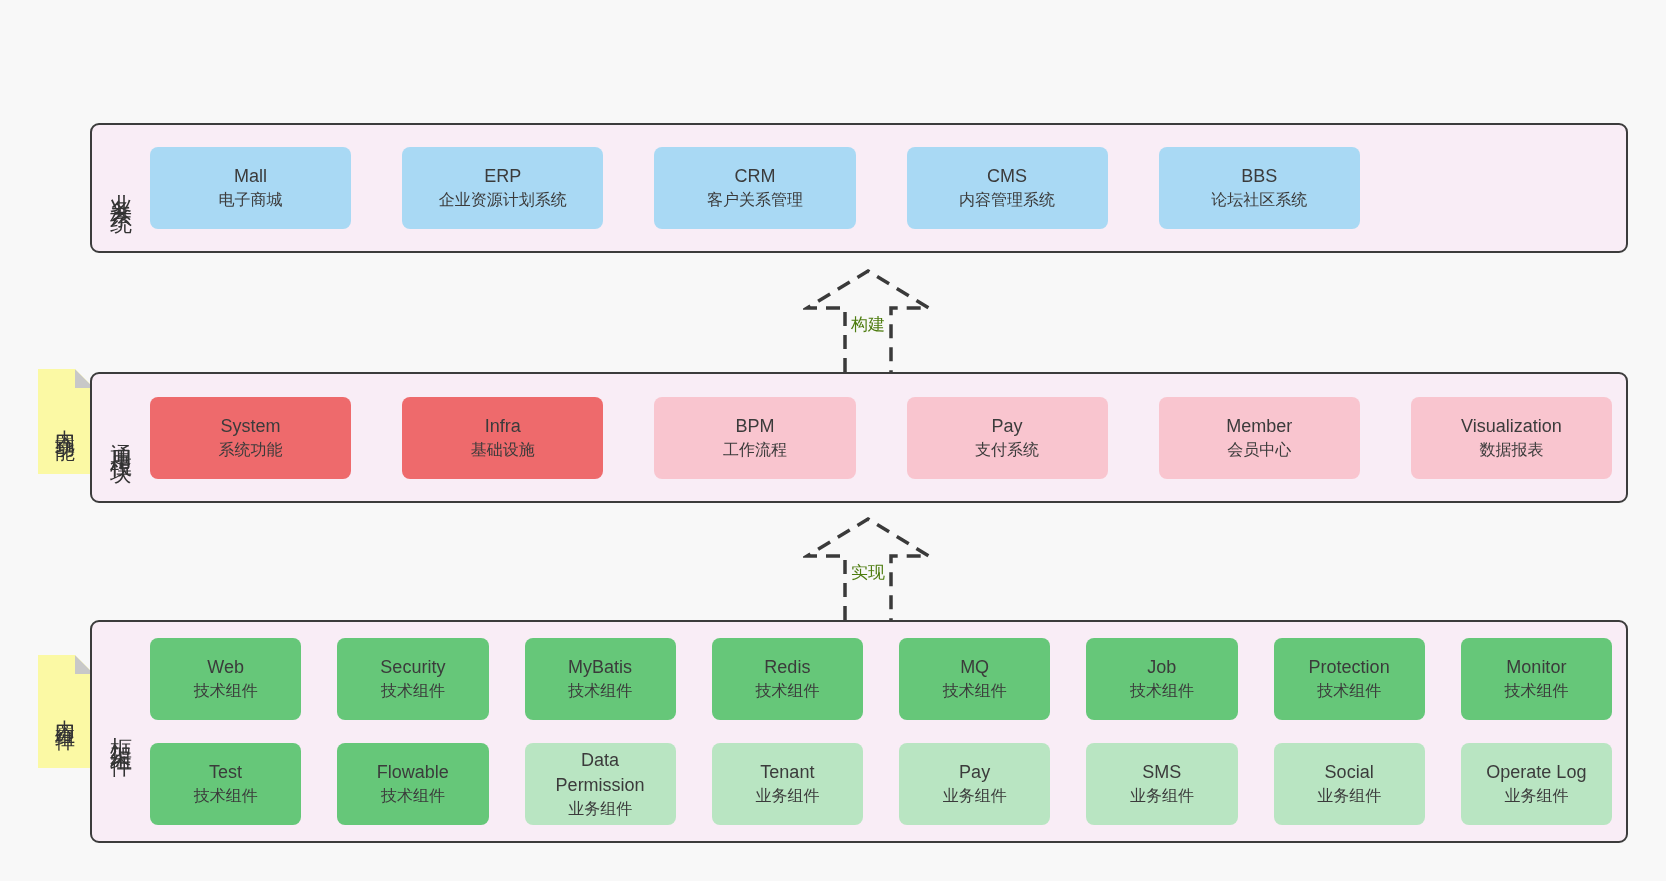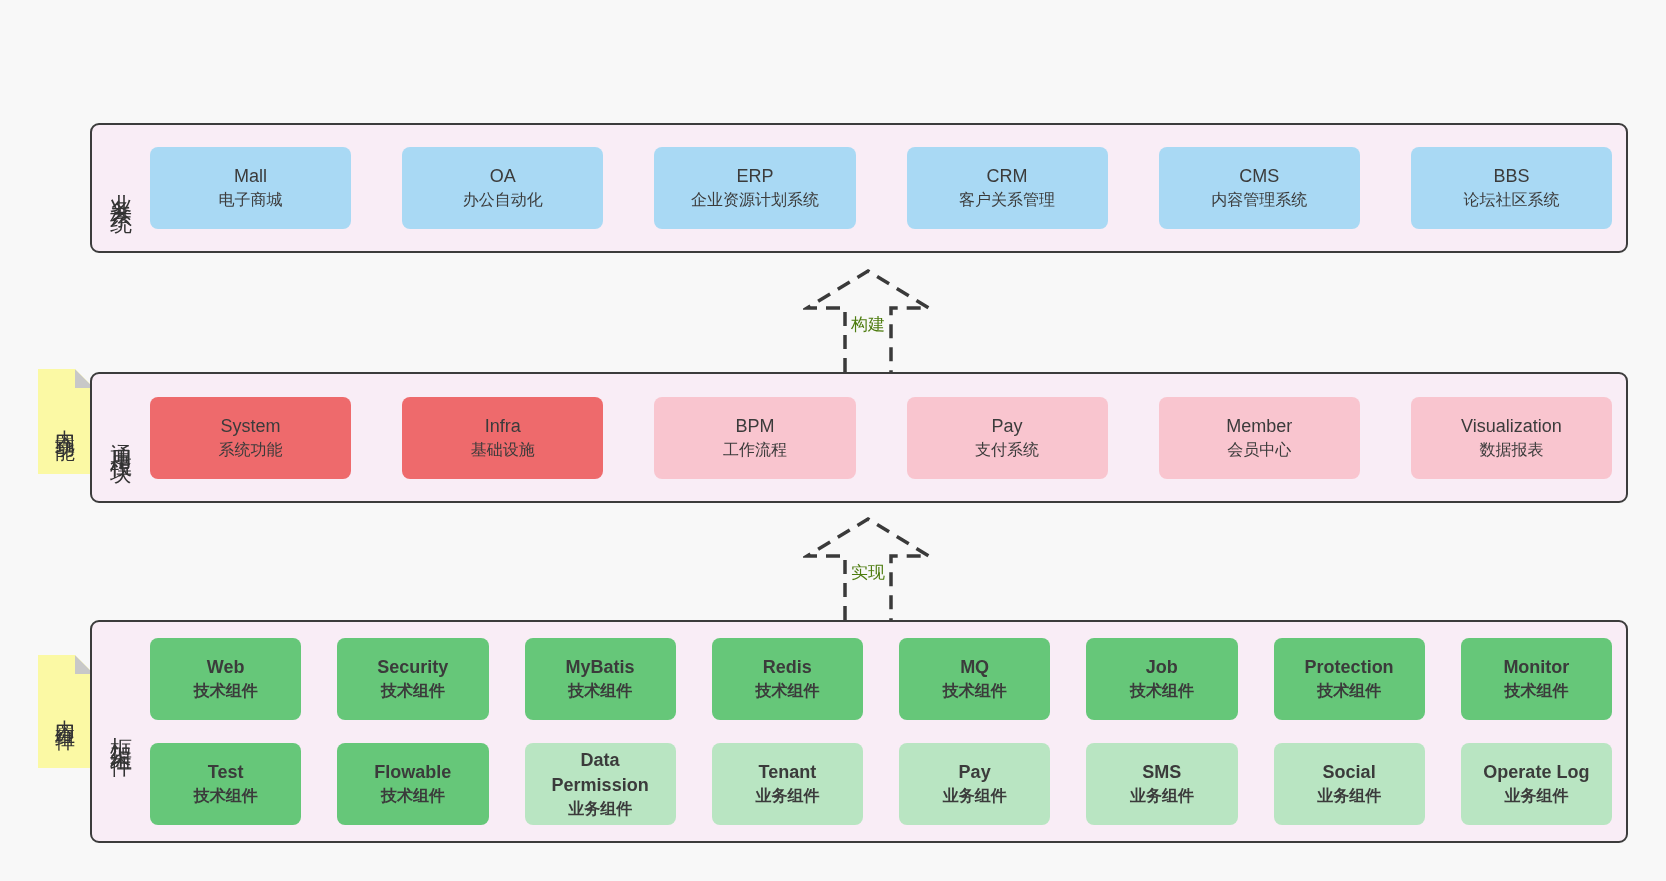--- a/index.html
+++ b/index.html
@@ -39,21 +39,21 @@
   .boxes{flex:1;display:grid;align-content:center;padding-right:14px;}
   .grid-6{grid-template-columns:repeat(6,1fr);gap:23px 51px;}
   .grid-8{grid-template-columns:repeat(8,1fr);gap:23px 36px;}
 
   
   .box{
     height:82px;border-radius:8px;
     display:flex;flex-direction:column;align-items:center;justify-content:center;
     text-align:center;padding:0 10px;
   }
-  .grid-8 .box{padding:12px 14px;font-weight:bold;}
+  .grid-8 .box{padding:12px 14px;}
   .box-title{font-size:18px;line-height:1.4;}
   .box-sub{font-size:16px;line-height:1.4;}
   .blue{background:var(--box-blue);}
   .red{background:var(--box-red);}
   .pink{background:var(--box-pink);align-items:center;}
   .green{background:var(--box-green);}
   .green-light{background:var(--box-green-light);}
 
   
   .arrow{position:absolute;width:130px;height:104px;z-index:2;}
@@ -100,24 +100,20 @@
   </div>
 
   <section class="panel panel-top">
     <div class="v-label">业务系统</div>
     <div class="boxes grid-6">
       <div class="box blue">
         <div class="box-title">Mall</div>
         <div class="box-sub">电子商城</div>
       </div>
       <div class="box blue">
-        <div class="box-title">OA</div>
-        <div class="box-sub">办公自动化</div>
-      </div>
-      <div class="box blue">
         <div class="box-title">ERP</div>
         <div class="box-sub">企业资源计划系统</div>
       </div>
       <div class="box blue">
         <div class="box-title">CRM</div>
         <div class="box-sub">客户关系管理</div>
       </div>
       <div class="box blue">
         <div class="box-title">CMS</div>
         <div class="box-sub">内容管理系统</div>

